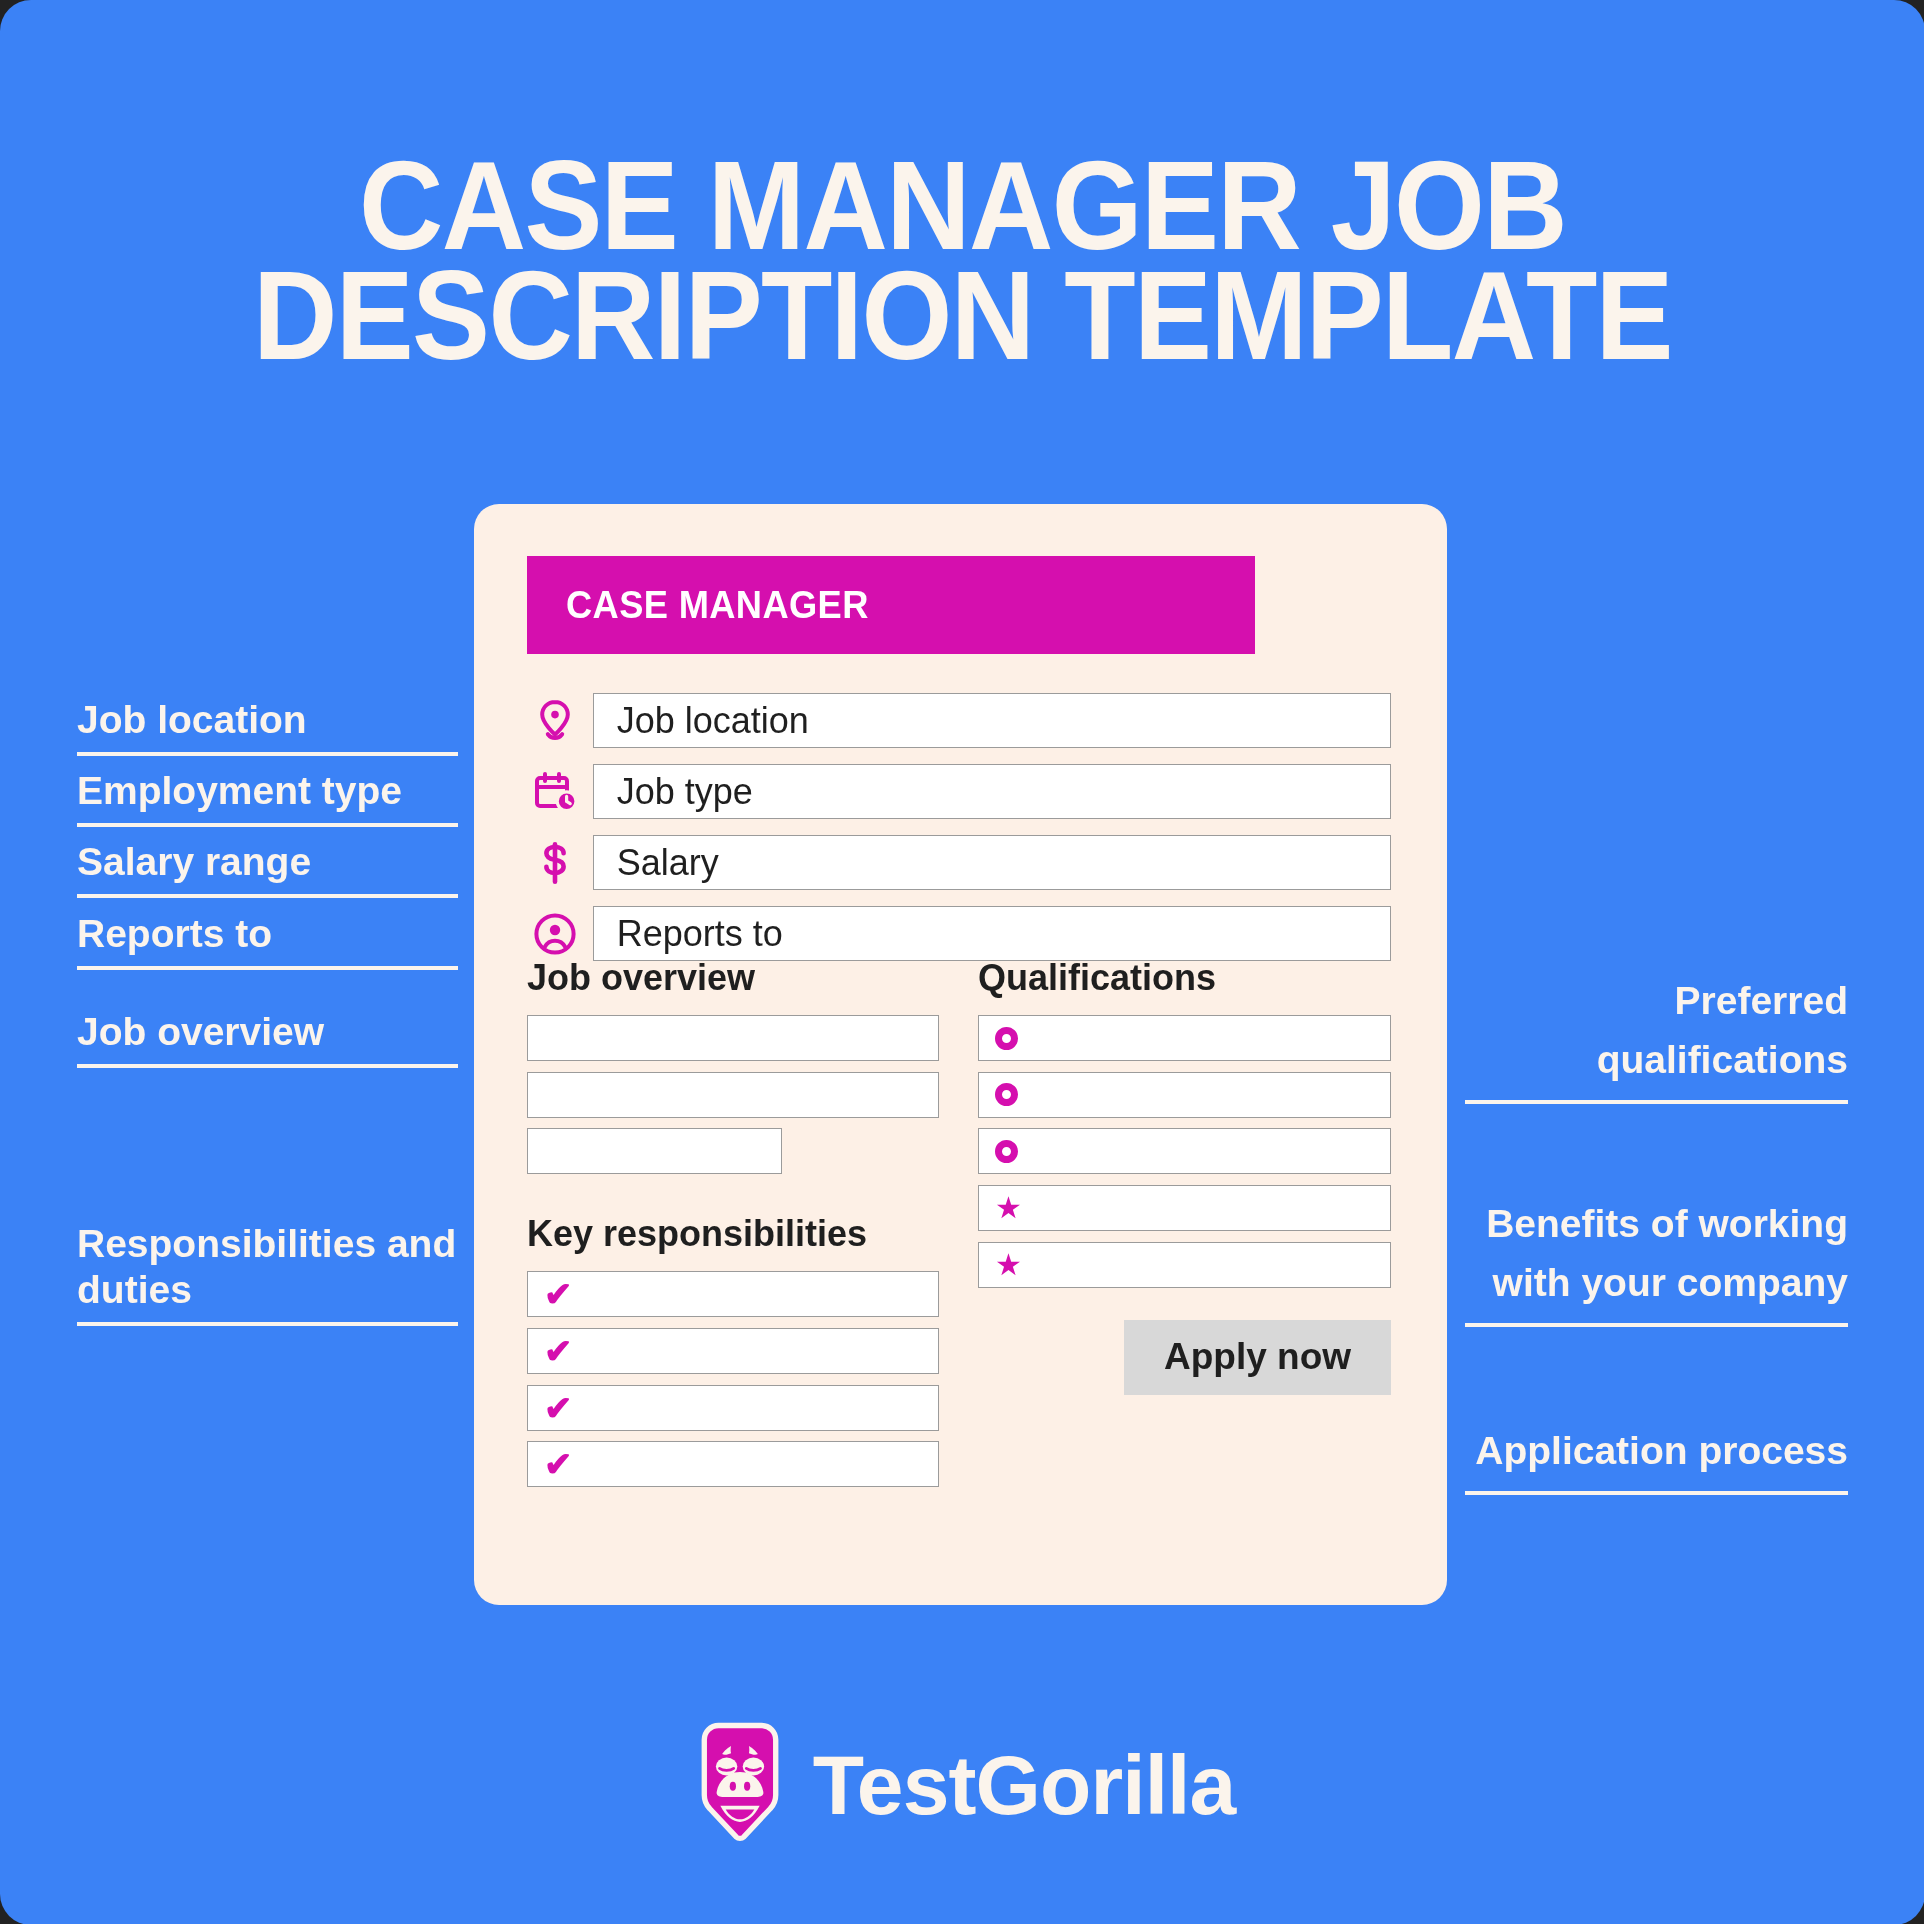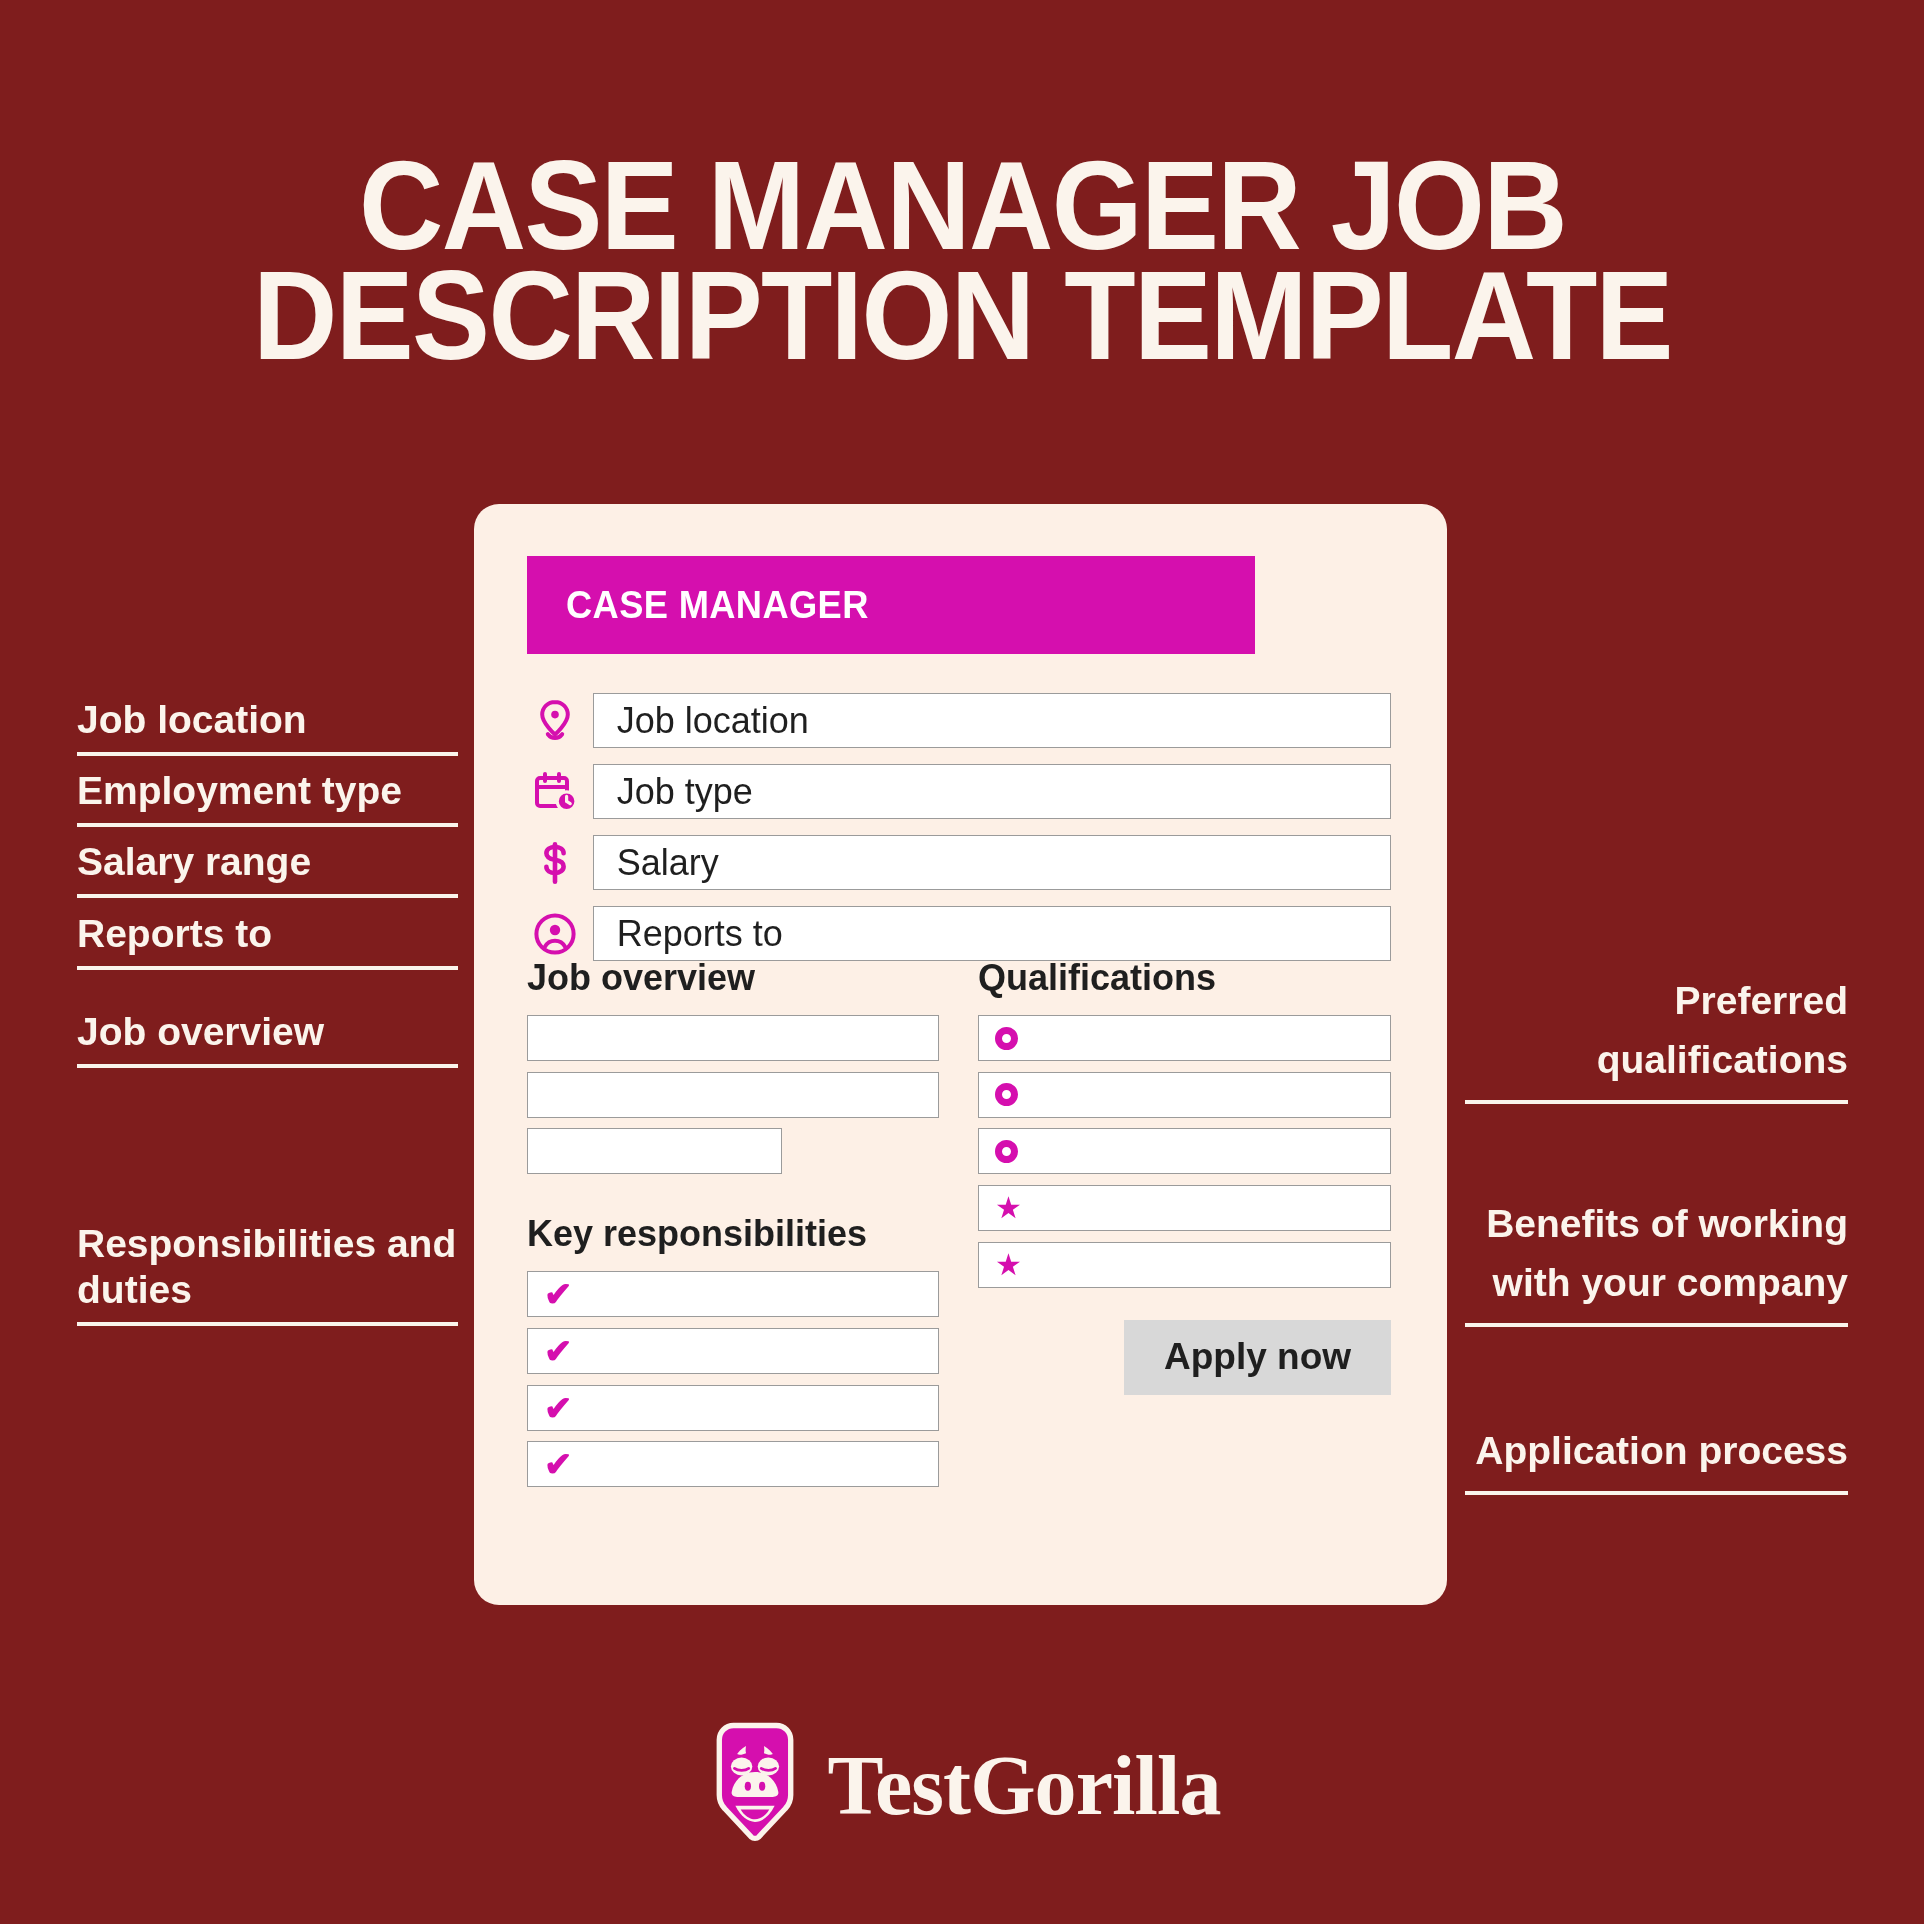--- a/index.html
+++ b/index.html
@@ -4,23 +4,24 @@
 <style>
   html, body {
     margin: 0;
     padding: 0;
     background: #222222;
   }
   #page {
     position: relative;
     width: 1925px;
     height: 1925px;
-    background: #7f1d1d;
+    background: #3b82f6;
     font-family: "Liberation Sans", sans-serif;
     overflow: hidden;
+    border-radius: 31px;
   }
 
   
   #title {
     position: absolute;
     left: 0;
     top: 150px;
     width: 1925px;
     text-align: center;
     color: #FBF4EC;
@@ -209,21 +210,20 @@
     display: flex;
     align-items: center;
     justify-content: center;
     gap: 23px;
   }
   #logo-word {
     color: #FBF4EC;
     font-weight: bold;
     font-size: 84px;
     letter-spacing: -0.9px;
-    font-family: Liberation Serif, serif;
   }
 </style>
 </head>
 <body>
 
 <div id="page">
 
   <div id="title">
     <span class="tline">CASE MANAGER JOB</span>
     <span class="tline">DESCRIPTION TEMPLATE</span>

